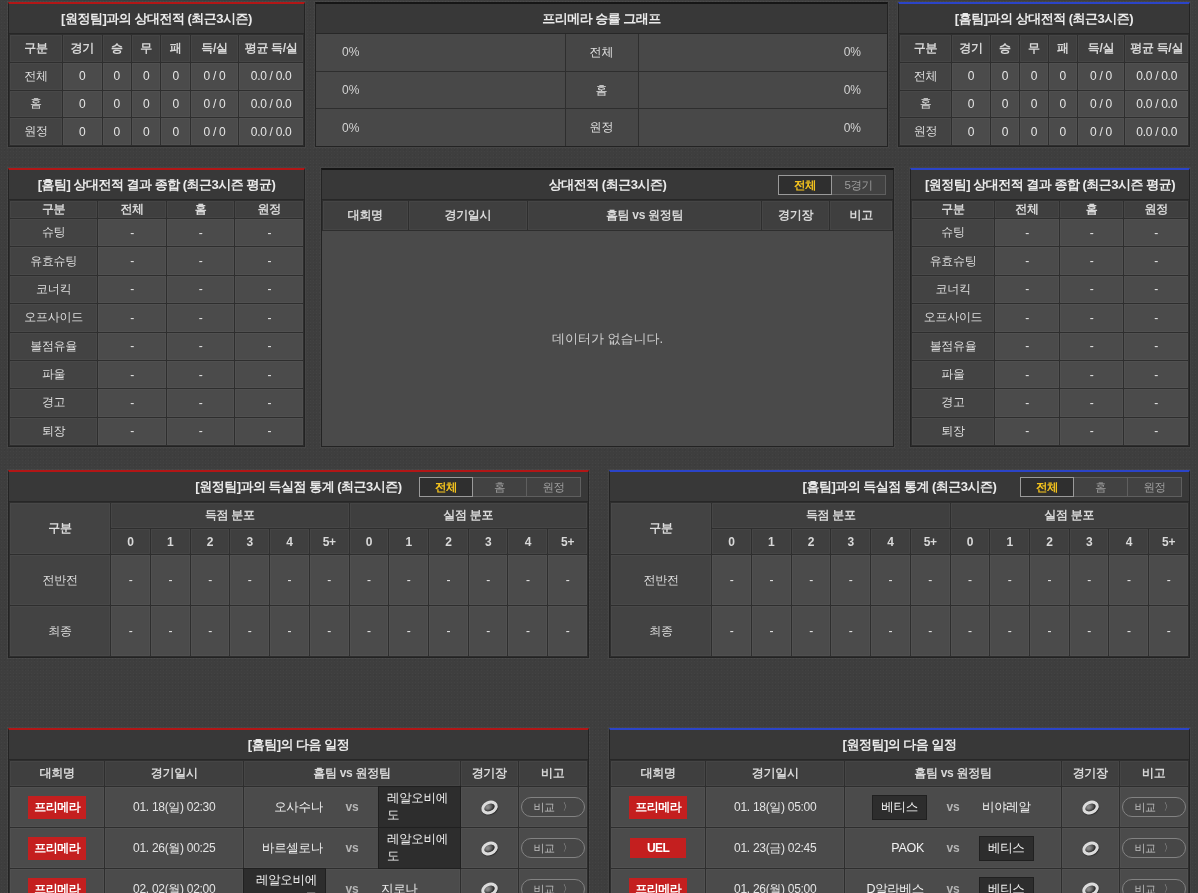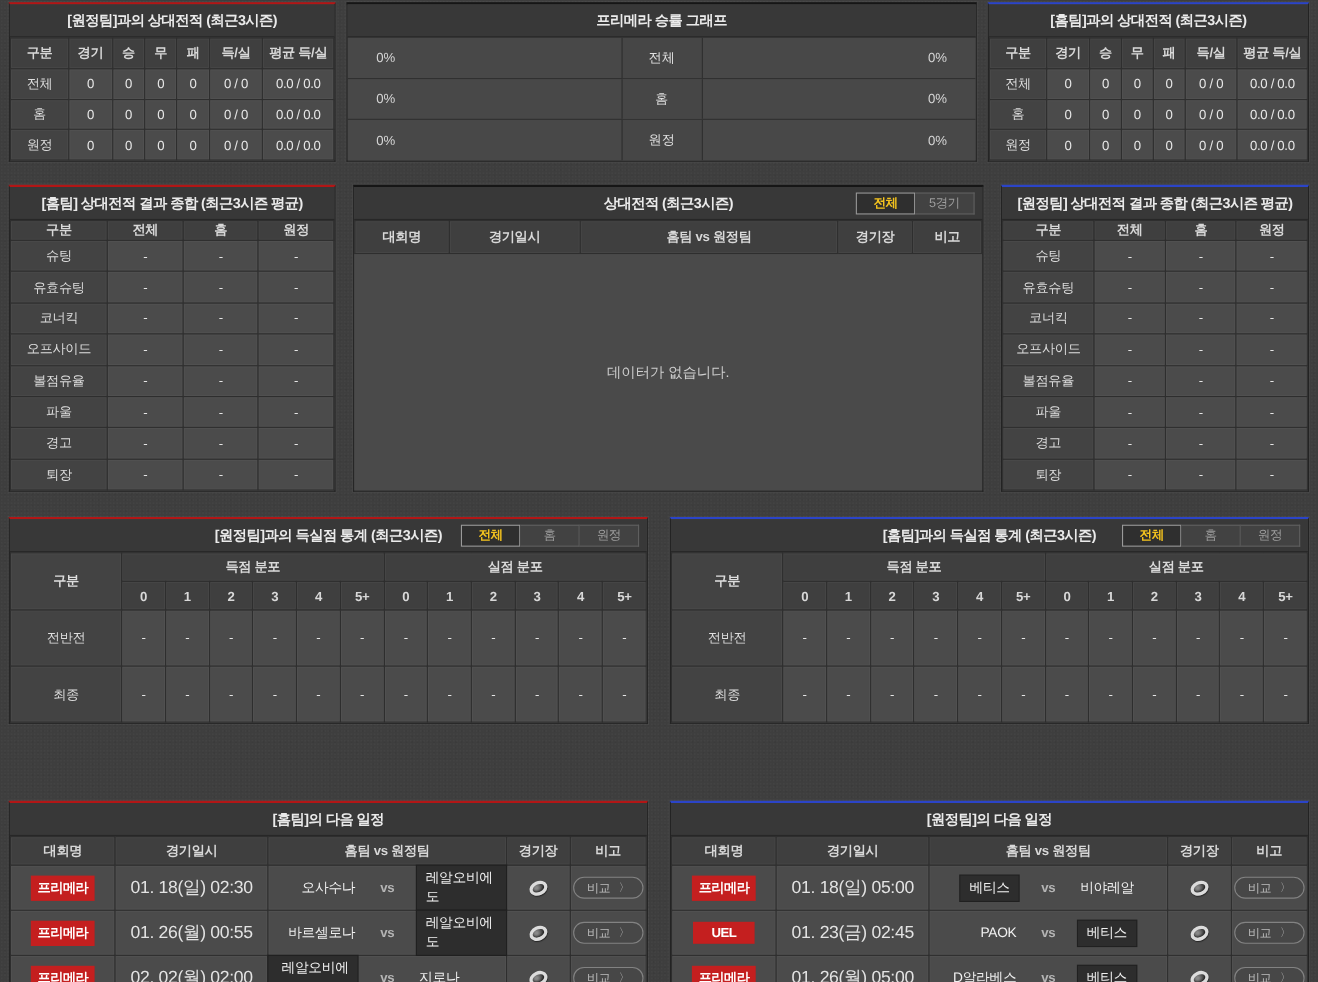--- a/index.html
+++ b/index.html
@@ -78,21 +78,21 @@
   .head-only { height:30px; flex:0 0 30px; }
   .head-only thead tr { height:30px; }
 
   
   .sched-table thead tr { height:26px; }
   .league-badge {
     display:inline-block; min-width:56px; padding:3px 6px;
     background:#c41f1f; color:#ffffff; font-weight:bold; font-size:12px;
     letter-spacing:-0.5px;
   }
-  .dt-cell { font-size:16px; color:#e3e3e3; }
+  .dt-cell { font-size:12px; color:#e3e3e3; }
   .teams-flex { display:flex; align-items:center; }
   .side { flex:1 1 0; }
   .side.home { text-align:right; padding-right:12px; }
   .side.away { text-align:left;  padding-left:12px; }
   .team { display:inline-block; font-size:12.5px; color:#f0f0f0; letter-spacing:-0.3px; padding:3px 2px; }
   .vs-label { flex:0 0 30px; text-align:center; font-size:12px; color:#b5b5b5; font-weight:bold; }
   .teams[data-hl="home"] .team-home,
   .teams[data-hl="away"] .team-away {
     background:#2d2d2d; box-shadow:0 0 0 1px #202020; padding:3px 8px;
   }
@@ -656,21 +656,21 @@
                 </div>
               </td>
               <td><span class="stadium-icon"></span></td>
               <td><button class="compare-btn">
                     <span>비교</span>
                     <span class="compare-chev">〉</span>
                   </button></td>
             </tr>
             <tr>
               <td><span class="league-badge">프리메라</span></td>
-              <td class="dt-cell">01. 26(월) 00:55</td>
+              <td class="dt-cell">01. 26(월) 00:25</td>
               <td class="teams" data-hl="away">
                 <div class="teams-flex">
                   <span class="side home"><span class="team team-home">바르셀로나</span></span>
                   <span class="vs-label">vs</span>
                   <span class="side away"><span class="team team-away">레알오비에도</span></span>
                 </div>
               </td>
               <td><span class="stadium-icon"></span></td>
               <td><button class="compare-btn">
                     <span>비교</span>

